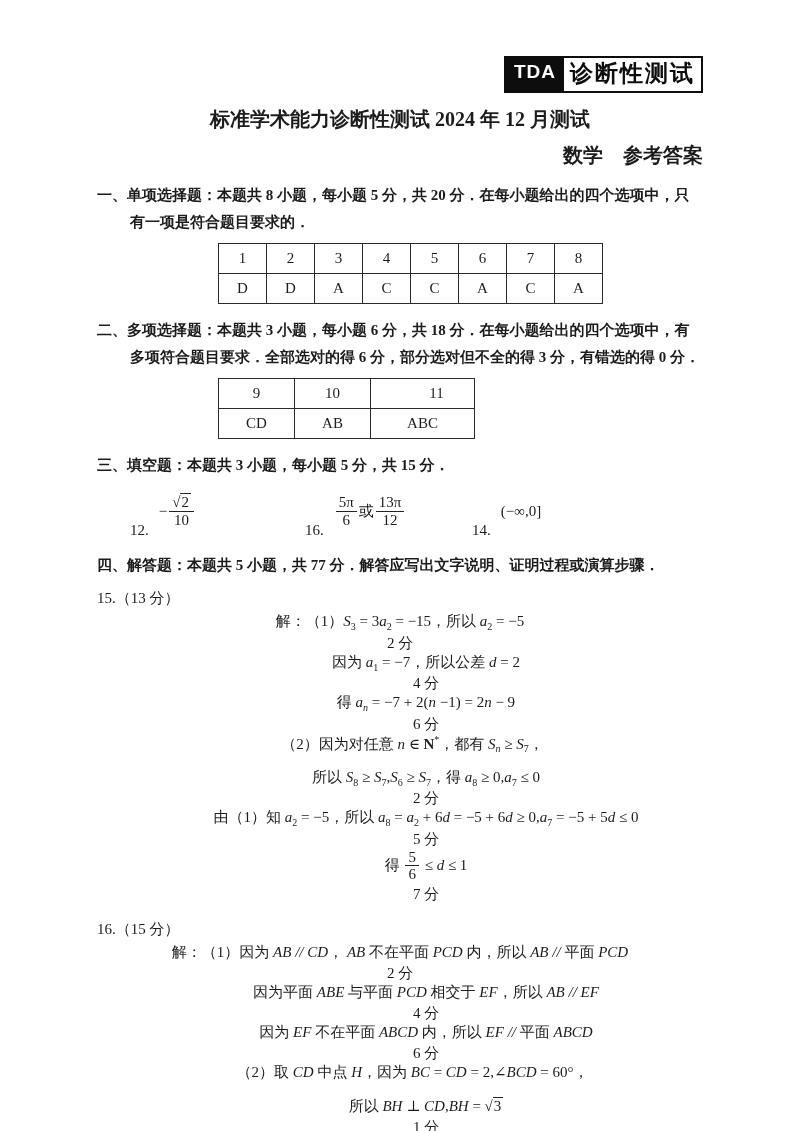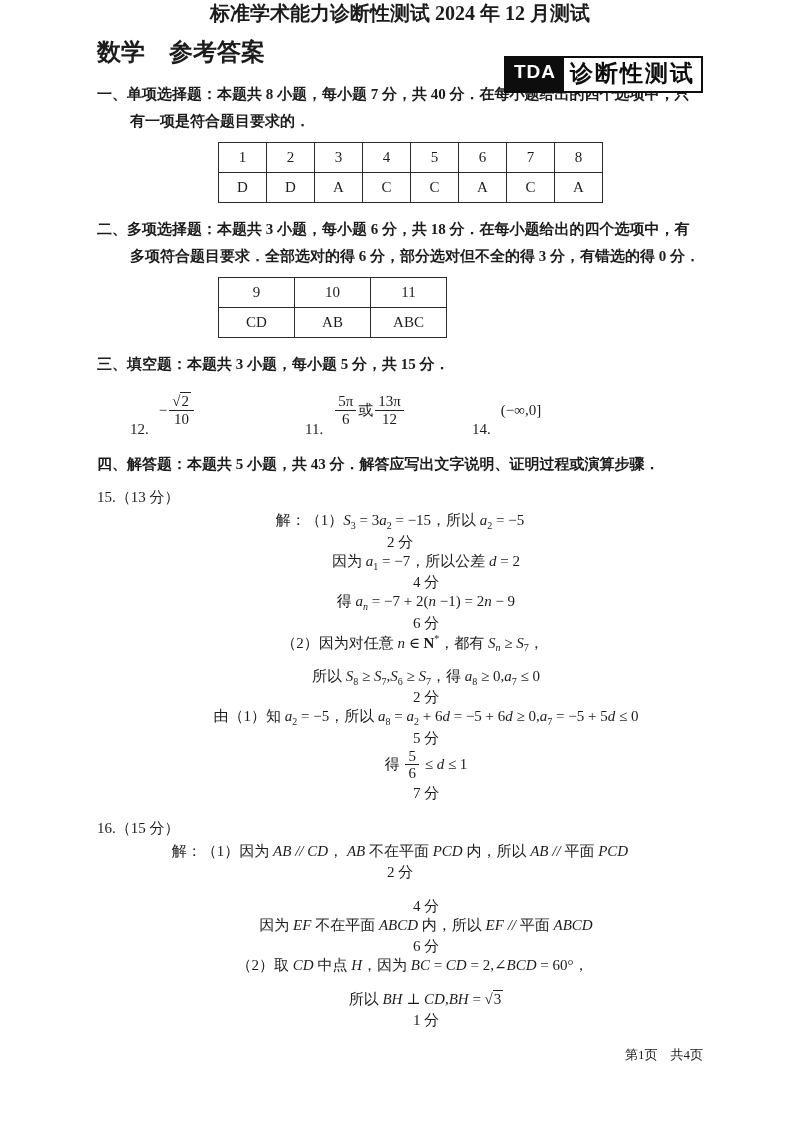--- a/index.html
+++ b/index.html
@@ -9,22 +9,22 @@
     background:#fff;color:#1c1c1c;
     font-family:"Liberation Serif","DejaVu Serif",serif;
     font-size:15px;
   }
   
   .logo{position:absolute;top:56px;right:97px;display:inline-flex;border:2px solid #0d0d0d;line-height:1;}
   .logo-abbr{background:#0d0d0d;color:#fff;font-family:"Liberation Sans","DejaVu Sans",sans-serif;
     font-weight:bold;font-size:19px;padding:4px 8px 5px;letter-spacing:1px;}
   .logo-text{background:#fff;color:#0d0d0d;font-weight:bold;font-size:23px;padding:4px 6px 6px;letter-spacing:2px;}
   
-  h1{margin:0;text-align:center;font-size:20px;font-weight:bold;}
-  h2{margin:9px 0 0;text-align:left;font-size:24px;font-weight:bold;}
+  h1{margin:0;padding-top:106px;text-align:center;font-size:20px;font-weight:bold;}
+  h2{margin:9px 0 0;text-align:right;font-size:20px;font-weight:bold;}
   
   .sec{margin:13px 0 0;font-weight:bold;line-height:1.8;padding-left:2.2em;text-indent:-2.2em;}
   
   table.anskey{border-collapse:collapse;margin:7px 0 0 121px;}
   table.anskey td{border:1.6px solid #2a2a2a;height:29px;text-align:center;vertical-align:middle;font-size:15px;padding:0;}
   
   .fill-row{position:relative;height:56px;margin-top:4px;}
   .fill-item{position:absolute;top:0;height:56px;display:flex;align-items:center;}
   .fill-label{margin-right:10px;margin-top:39px;}
   .fill-math{display:inline-flex;align-items:center;}
@@ -58,21 +58,21 @@
 <div class="page">
 
   <div class="logo">
     <span class="logo-abbr">TDA</span>
     <span class="logo-text">诊断性测试</span>
   </div>
 
   <h1>标准学术能力诊断性测试 2024 年 12 月测试</h1>
   <h2>数学　参考答案</h2>
 
-  <p class="sec">一、单项选择题：本题共 8 小题，每小题 7 分，共 40 分．在每小题给出的四个选项中，只有一项是符合题目要求的．</p>
+  <p class="sec">一、单项选择题：本题共 8 小题，每小题 5 分，共 20 分．在每小题给出的四个选项中，只有一项是符合题目要求的．</p>
   <table class="anskey" id="table1">
       <tbody>
         <tr>
           <td style="width: 47px;">1</td>
           <td style="width: 47px;">2</td>
           <td style="width: 47px;">3</td>
           <td style="width: 47px;">4</td>
           <td style="width: 47px;">5</td>
           <td style="width: 47px;">6</td>
           <td style="width: 47px;">7</td>
@@ -90,56 +90,56 @@
         </tr>
       </tbody>
     </table>
 
   <p class="sec">二、多项选择题：本题共 3 小题，每小题 6 分，共 18 分．在每小题给出的四个选项中，有多项符合题目要求．全部选对的得 6 分，部分选对但不全的得 3 分，有错选的得 0 分．</p>
   <table class="anskey" id="table2">
       <tbody>
         <tr>
           <td style="width: 75px;">9</td>
           <td style="width: 75px;">10</td>
-          <td style="width: 75px;">11</td>
+          <td style="width: 75px; padding-left: 28px;">11</td>
         </tr>
         <tr>
           <td style="width: 75px;">CD</td>
           <td style="width: 75px;">AB</td>
           <td style="width: 75px;">ABC</td>
         </tr>
       </tbody>
     </table>
 
   <p class="sec">三、填空题：本题共 3 小题，每小题 5 分，共 15 分．</p>
   <div class="fill-row" id="fillRow">
       <div class="fill-item" style="left: 33px;">
         <span class="fill-label">12.</span>
         <span class="fill-math">−<span class="frac">
             <span class="num"><span class="sqrt">√<span class="rad">2</span></span></span>
             <span class="den">10</span>
           </span></span>
       </div>
       <div class="fill-item" style="left: 208px;">
-        <span class="fill-label">11.</span>
+        <span class="fill-label">16.</span>
         <span class="fill-math"><span class="frac">
             <span class="num">5π</span>
             <span class="den">6</span>
           </span>或<span class="frac">
             <span class="num">13π</span>
             <span class="den">12</span>
           </span></span>
       </div>
       <div class="fill-item" style="left: 375px; text-align: right;">
         <span class="fill-label">14.</span>
         <span class="fill-math">(−∞,0]</span>
       </div>
     </div>
 
-  <p class="sec">四、解答题：本题共 5 小题，共 43 分．解答应写出文字说明、证明过程或演算步骤．</p>
+  <p class="sec">四、解答题：本题共 5 小题，共 77 分．解答应写出文字说明、证明过程或演算步骤．</p>
 
   <div id="problems">
       <p class="prob-header">15.（13 分）</p>
       <div class="prob-block">
         <div class="ans-line ind0">
           <span class="line-content">解：（1）<i>S</i><sub>3</sub> = 3<i>a</i><sub>2</sub> = −15，所以 <i>a</i><sub>2</sub> = −5</span>
           <span class="leader"></span>
           <span class="score">2 分</span>
         </div>
         <div class="ans-line ind2">
@@ -175,20 +175,21 @@
         </div>
       </div>
       <p class="prob-header">16.（15 分）</p>
       <div class="prob-block">
         <div class="ans-line ind0">
           <span class="line-content">解：（1）因为 <i>AB</i> <i>//</i> <i>CD</i>， <i>AB</i> 不在平面 <i>PCD</i> 内，所以 <i>AB</i> <i>//</i> 平面 <i>PCD</i></span>
           <span class="leader"></span>
           <span class="score">2 分</span>
         </div>
         <div class="ans-line ind2">
+          <span class="line-content">因为平面 <i>ABE</i> 与平面 <i>PCD</i> 相交于 <i>EF</i>，所以 <i>AB</i> <i>//</i> <i>EF</i></span>
           <span class="leader"></span>
           <span class="score">4 分</span>
         </div>
         <div class="ans-line ind2">
           <span class="line-content">因为 <i>EF</i> 不在平面 <i>ABCD</i> 内，所以 <i>EF</i> <i>//</i> 平面 <i>ABCD</i></span>
           <span class="leader"></span>
           <span class="score">6 分</span>
         </div>
         <div class="ans-line ind1">
           <span class="line-content">（2）取 <i>CD</i> 中点 <i>H</i>，因为 <i>BC</i> = <i>CD</i> = 2,∠<i>BCD</i> = 60°，</span>

